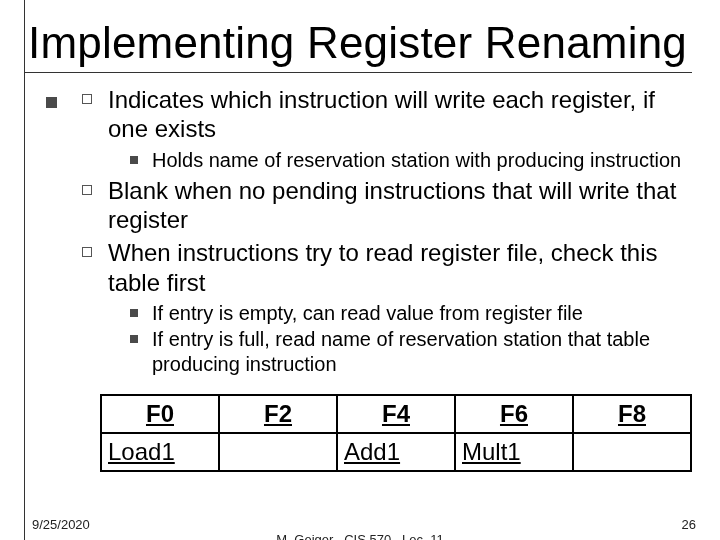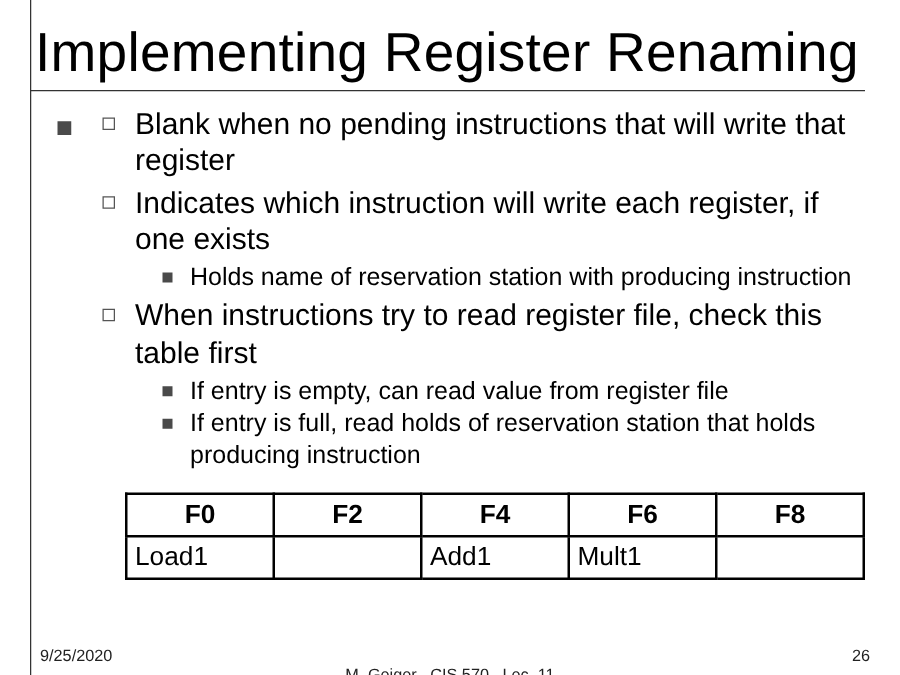--- a/index.html
+++ b/index.html
@@ -78,26 +78,27 @@
     background: #4a4a4a;
   }
 
   .reg-table {
     border-collapse: collapse;
     margin: 18px 0 0 72px;
     table-layout: fixed;
   }
   .reg-table td, .reg-table th {
     border: 2px solid #000;
-    font-size: 21px;
+    font-size: 24px;
     font-weight: bold;
     text-align: center;
     padding: 4px 0;
     width: 110px;
     height: 24px;
+    text-decoration: underline;
   }
   .reg-table td { font-weight: 400; text-align: left; padding-left: 6px; height: 22px; }
 
   .footer {
     position: absolute;
     bottom: 8px;
     left: 0;
     right: 0;
     font-size: 13px;
     color: #222;
@@ -112,38 +113,38 @@
 <div class="slide">
   <div class="left-rule"></div>
 
   <h1 class="title">Implementing Register Renaming</h1>
   <div class="title-rule"></div>
 
   <ul class="lvl1">
     <li>
       <ul class="lvl2">
         <li>
-          <span>Blank when no pending instructions that will write that register</span>
-        </li>
-        <li>
           <span>Indicates which instruction will write each register, if one exists</span>
           <ul class="lvl3">
             <li>
               <span>Holds name of reservation station with producing instruction</span>
             </li>
           </ul>
         </li>
         <li>
+          <span>Blank when no pending instructions that will write that register</span>
+        </li>
+        <li>
           <span>When instructions try to read register file, check this table first</span>
           <ul class="lvl3">
             <li>
               <span>If entry is empty, can read value from register file</span>
             </li>
             <li>
-              <span>If entry is full, read holds of reservation station that holds producing instruction</span>
+              <span>If entry is full, read name of reservation station that table producing instruction</span>
             </li>
           </ul>
         </li>
       </ul>
     </li>
   </ul>
 
   <table class="reg-table">
     <tbody>
         <tr>

